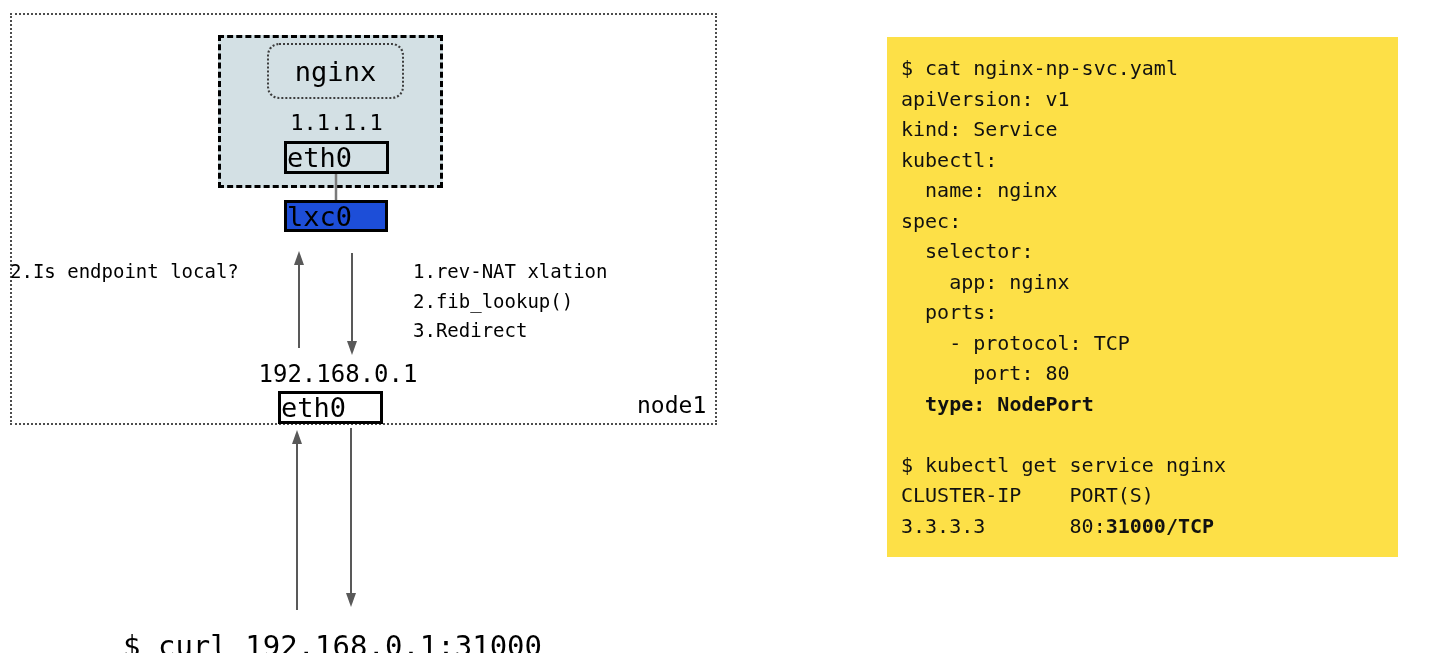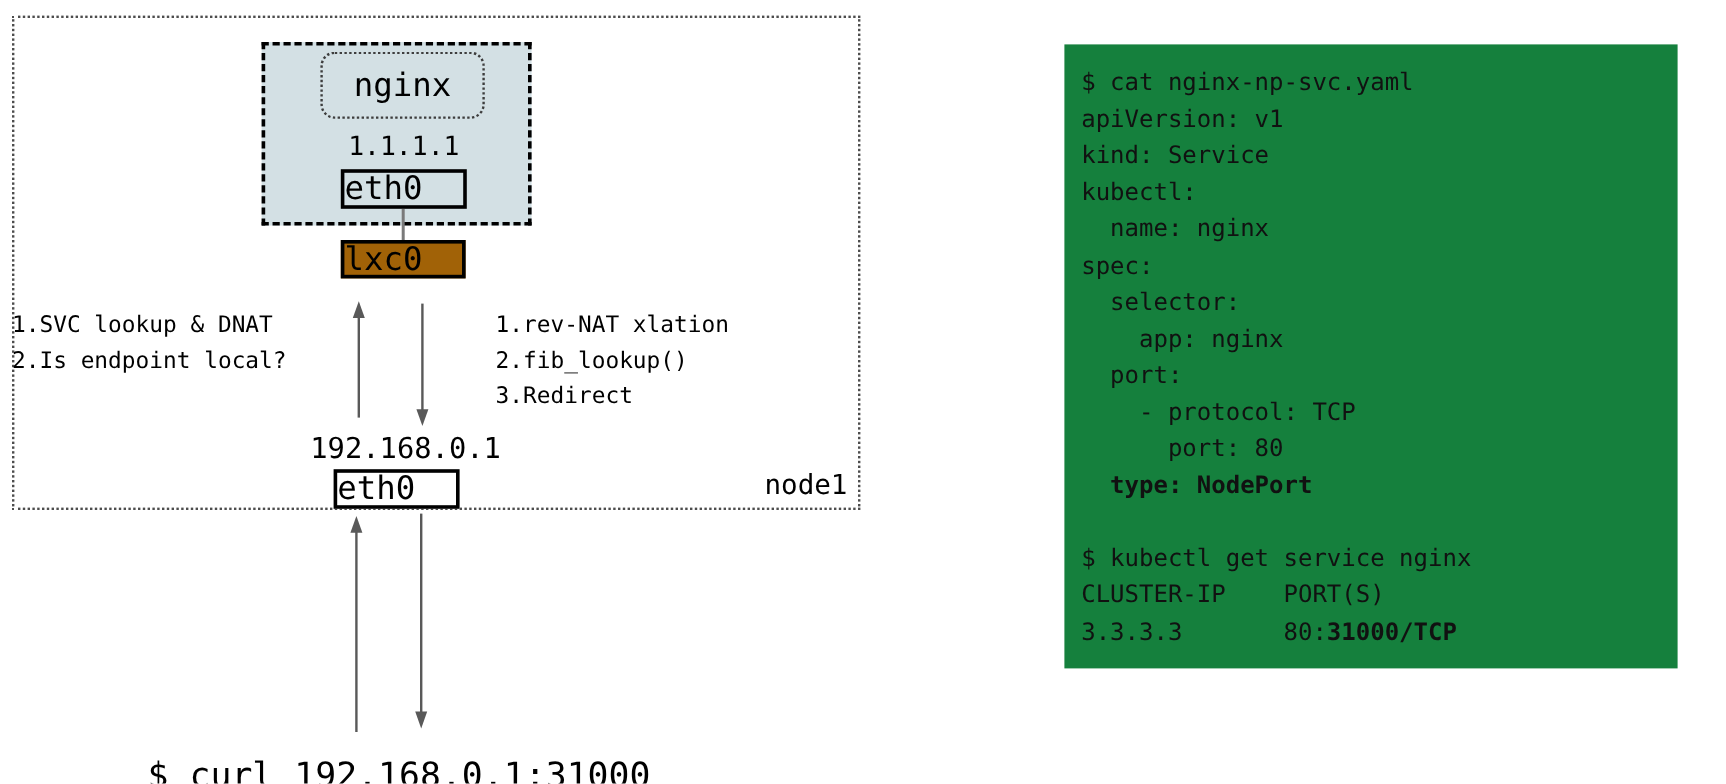--- a/index.html
+++ b/index.html
@@ -19,41 +19,41 @@
     position: absolute; left: 267px; top: 43px; width: 137px; height: 56px;
     border: 2px dotted #3d3d3d; border-radius: 12px;
     display: flex; align-items: center; justify-content: center;
     font-size: 27px;
   }
   .iface-box {
     position: absolute; display: flex; align-items: center; justify-content: flex-start;
     border: 3px solid #000; font-size: 27px; z-index: 3;
   }
   .pod-eth0 { left: 284px; top: 141px; width: 105px; height: 33px; background: #d3e0e4; }
-  .lxc0     { left: 284px; top: 200px; width: 104px; height: 32px; background: #a16207; }
+  .lxc0     { left: 284px; top: 200px; width: 104px; height: 32px; background: #1d4ed8; }
   .node-eth0{ left: 278px; top: 391px; width: 105px; height: 33px; background: #ffffff; }
 
   .ip-label { position: absolute; text-align: center; white-space: nowrap; }
   .pod-ip  { left: 284px; top: 110px; width: 105px; font-size: 22px; }
   .node-ip { left: 257px; top: 360px; width: 162px; font-size: 24px; }
 
   .steps { position: absolute; top: 257px; font-size: 19px; line-height: 29.5px; white-space: pre; }
   .steps-left  { left: 10px; }
   .steps-right { left: 413px; }
 
   .node1-label { position: absolute; left: 637px; top: 392px; font-size: 23px; }
 
   .curl-line { position: absolute; left: 123px; top: 616px; font-size: 29px; white-space: pre; margin-top: 13px; }
 
   svg.arrows { position: absolute; left: 0; top: 0; width: 1438px; height: 653px; pointer-events: none; z-index: 2; }
 
   
   .terminal {
     position: absolute; left: 887px; top: 37px; width: 541px; height: 520px;
-    background: #15803d; padding: 16px 10px 0 14px;
+    background: #fde047; padding: 16px 10px 0 14px;
     font-size: 20px; line-height: 30.5px; color: #111;
   }
   .term-line { white-space: pre; }
   .term-line .bold { font-weight: bold; margin-top: 36px; }
 </style>
 </head>
 <body>
 
 <div id="canvas">
 
@@ -68,21 +68,21 @@
   <div class="ip-label pod-ip">1.1.1.1</div>
 
   <div class="iface-box pod-eth0">
     <span>eth0</span>
   </div>
 
   <div class="iface-box lxc0">
     <span>lxc0</span>
   </div>
 
-  <div class="steps steps-left"><div class="step-line">1.SVC lookup &amp; DNAT</div><div class="step-line">2.Is endpoint local?</div></div>
+  <div class="steps steps-left"><div class="step-line">2.Is endpoint local?</div></div>
   <div class="steps steps-right"><div class="step-line">1.rev-NAT xlation</div><div class="step-line">2.fib_lookup()</div><div class="step-line">3.Redirect</div></div>
 
   <div class="ip-label node-ip">192.168.0.1</div>
 
   <div class="iface-box node-eth0">
     <span>eth0</span>
   </div>
 
   <div class="node1-label">node1</div>
 
@@ -112,21 +112,21 @@
 
   <div class="terminal">
       <div class="term-line"><span>$ cat nginx-np-svc.yaml</span></div>
       <div class="term-line"><span>apiVersion: v1</span></div>
       <div class="term-line"><span>kind: Service</span></div>
       <div class="term-line"><span>kubectl:</span></div>
       <div class="term-line"><span>  name: nginx</span></div>
       <div class="term-line"><span>spec:</span></div>
       <div class="term-line"><span>  selector:</span></div>
       <div class="term-line"><span>    app: nginx</span></div>
-      <div class="term-line"><span>  port:</span></div>
+      <div class="term-line"><span>  ports:</span></div>
       <div class="term-line"><span>    - protocol: TCP</span></div>
       <div class="term-line"><span>      port: 80</span></div>
       <div class="term-line"><span>  </span><span class="bold">type: NodePort</span></div>
       <div class="term-line">&nbsp;</div>
       <div class="term-line"><span>$ kubectl get service nginx</span></div>
       <div class="term-line"><span>CLUSTER-IP    PORT(S)</span></div>
       <div class="term-line"><span>3.3.3.3       80:</span><span class="bold">31000/TCP</span></div>
     </div>
 
 </div>

